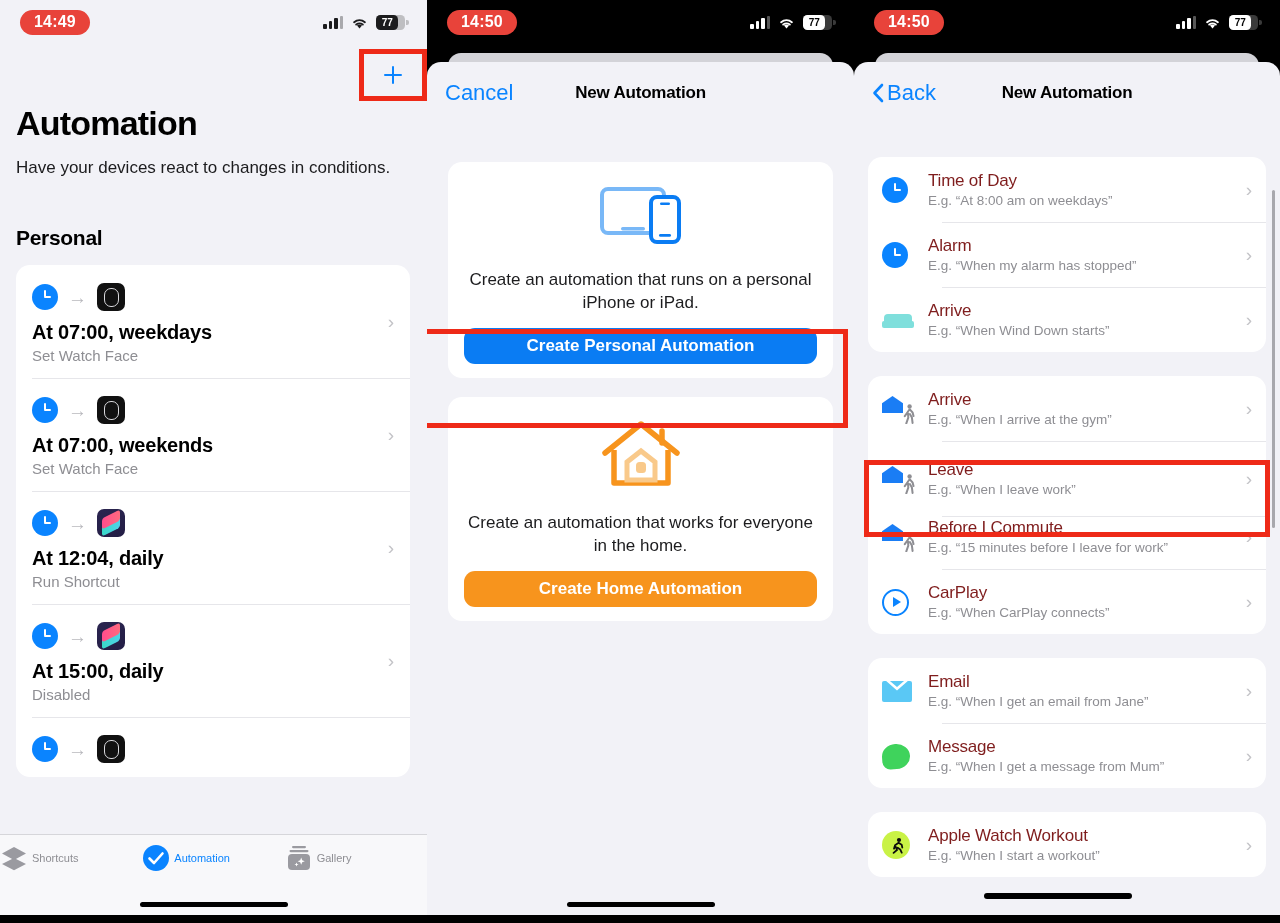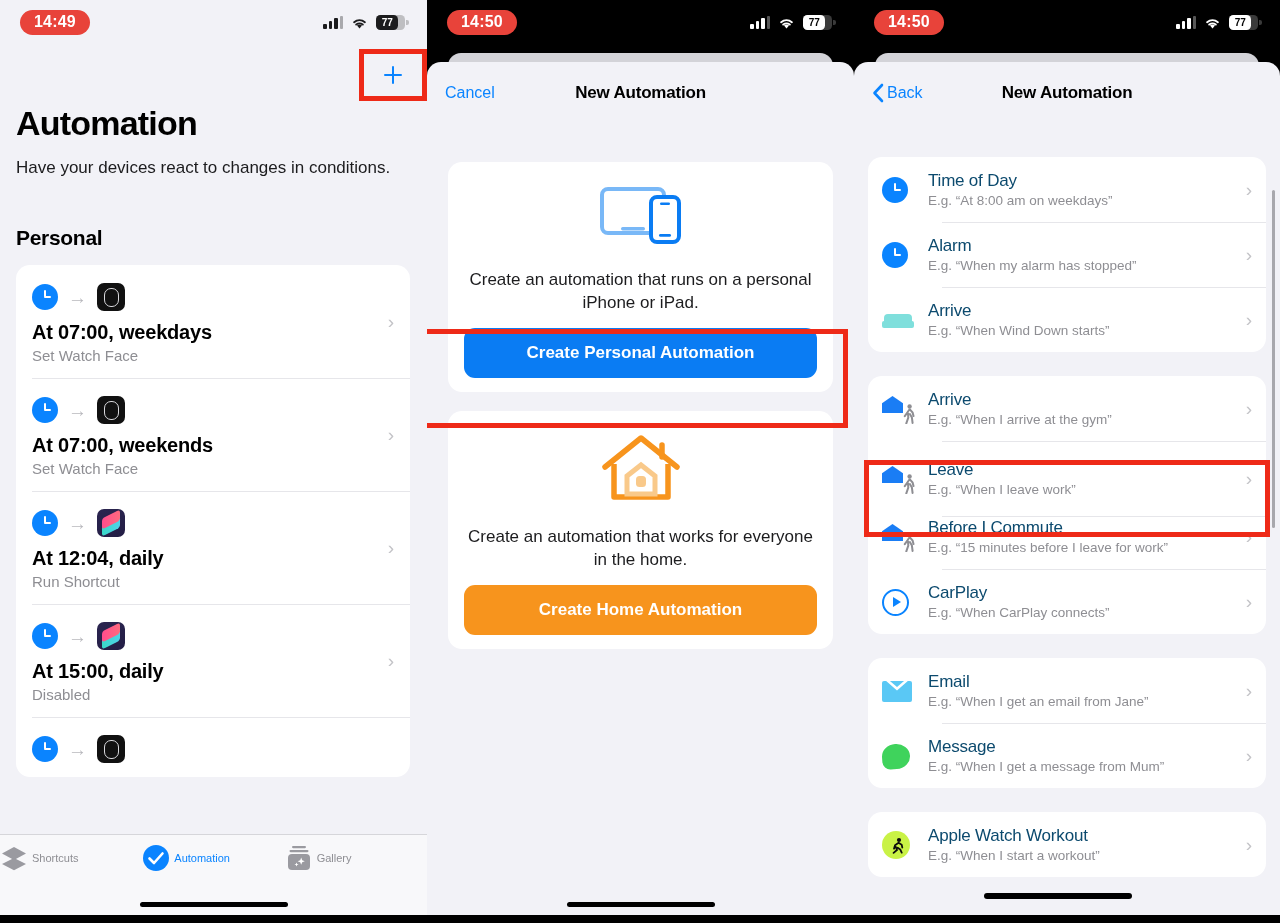--- a/index.html
+++ b/index.html
@@ -145,56 +145,56 @@
     background: #d3d3d8; border-radius: 13px 13px 0 0;
   }
   .sheet {
     position: absolute; top: 62px; left: 0; right: 0; bottom: 0;
     background: #f2f2f7; border-radius: 14px 14px 0 0; overflow: hidden;
   }
   .sheet-nav {
     position: relative; height: 62px; display: flex; align-items: center;
     padding: 0 18px;
   }
-  .nav-left { font-size: 16px; color: #0a84ff; display: flex; align-items: center; gap: 3px; }
+  .nav-left { font-size: 22px; color: #0a84ff; display: flex; align-items: center; gap: 3px; }
   .nav-title {
     position: absolute; left: 0; right: 0; text-align: center;
     font-size: 17px; font-weight: 700; color: #000; letter-spacing: -.2px;
     pointer-events: none;
   }
 
   
   .choice-card {
     margin: 0 21px; background: #fff; border-radius: 14px;
     padding: 22px 16px 14px; text-align: center;
   }
   .choice-desc { font-size: 17px; line-height: 23px; color: #1c1c1e; margin-top: 18px; }
   .cta {
     display: block; width: 100%; border: none; border-radius: 11px;
-    color: #fff; font-size: 17px; font-weight: 700; padding: 15px 0;
+    color: #fff; font-size: 17px; font-weight: 700; padding: 8px 0;
     margin-top: 14px; font-family: inherit; cursor: pointer;
   }
   .cta.blue { background: #0a7cf3; }
   .cta.orange { background: #f7941d; }
   .hl-cta {
     position: absolute; left: 421px; top: 329px; width: 427px; height: 99px;
     border: 5px solid #ee2a18; z-index: 35; pointer-events: none;
   }
 
   
   .trg-group {
     margin: 0 14px 24px; background: #fff; border-radius: 14px; overflow: hidden;
   }
   .trg-row { position: relative; display: flex; align-items: flex-start; padding: 13px 14px 12px; }
   .trg-row + .trg-row:before {
     content: ""; position: absolute; top: 0; left: 74px; right: 0; height: 1px; background: #e6e6ea;
   }
   .trg-ico { width: 46px; flex: 0 0 46px; height: 40px; position: relative; display: flex; align-items: center; }
   .trg-txt { flex: 1; padding-top: 1px; }
-  .trg-title { font-size: 17px; color: #0c4a6e; letter-spacing: -.2px; }
+  .trg-title { font-size: 17px; color: #7f1d1d; letter-spacing: -.2px; }
   .trg-sub { font-size: 13.5px; color: #8e8e93; margin-top: 2px; }
   .trg-chev { color: #c3c3c7; font-size: 19px; align-self: center; }
 
   .ic-clock { width: 26px; height: 26px; border-radius: 50%; background: #0a84ff; position: relative; }
   .ic-clock:before { content:""; position:absolute; left:12px; top:6px; width:2px; height:7px; background:#fff; border-radius:1px;}
   .ic-clock:after { content:""; position:absolute; left:12px; top:12px; width:7px; height:2px; background:#fff; border-radius:1px;}
   .ic-bed { width: 32px; height: 16px; position: relative; }
   .ic-bed:before {
     content:""; position:absolute; left:0; bottom:0; width:32px; height:7px;
     background:#7fdfdc; border-radius:2px;

